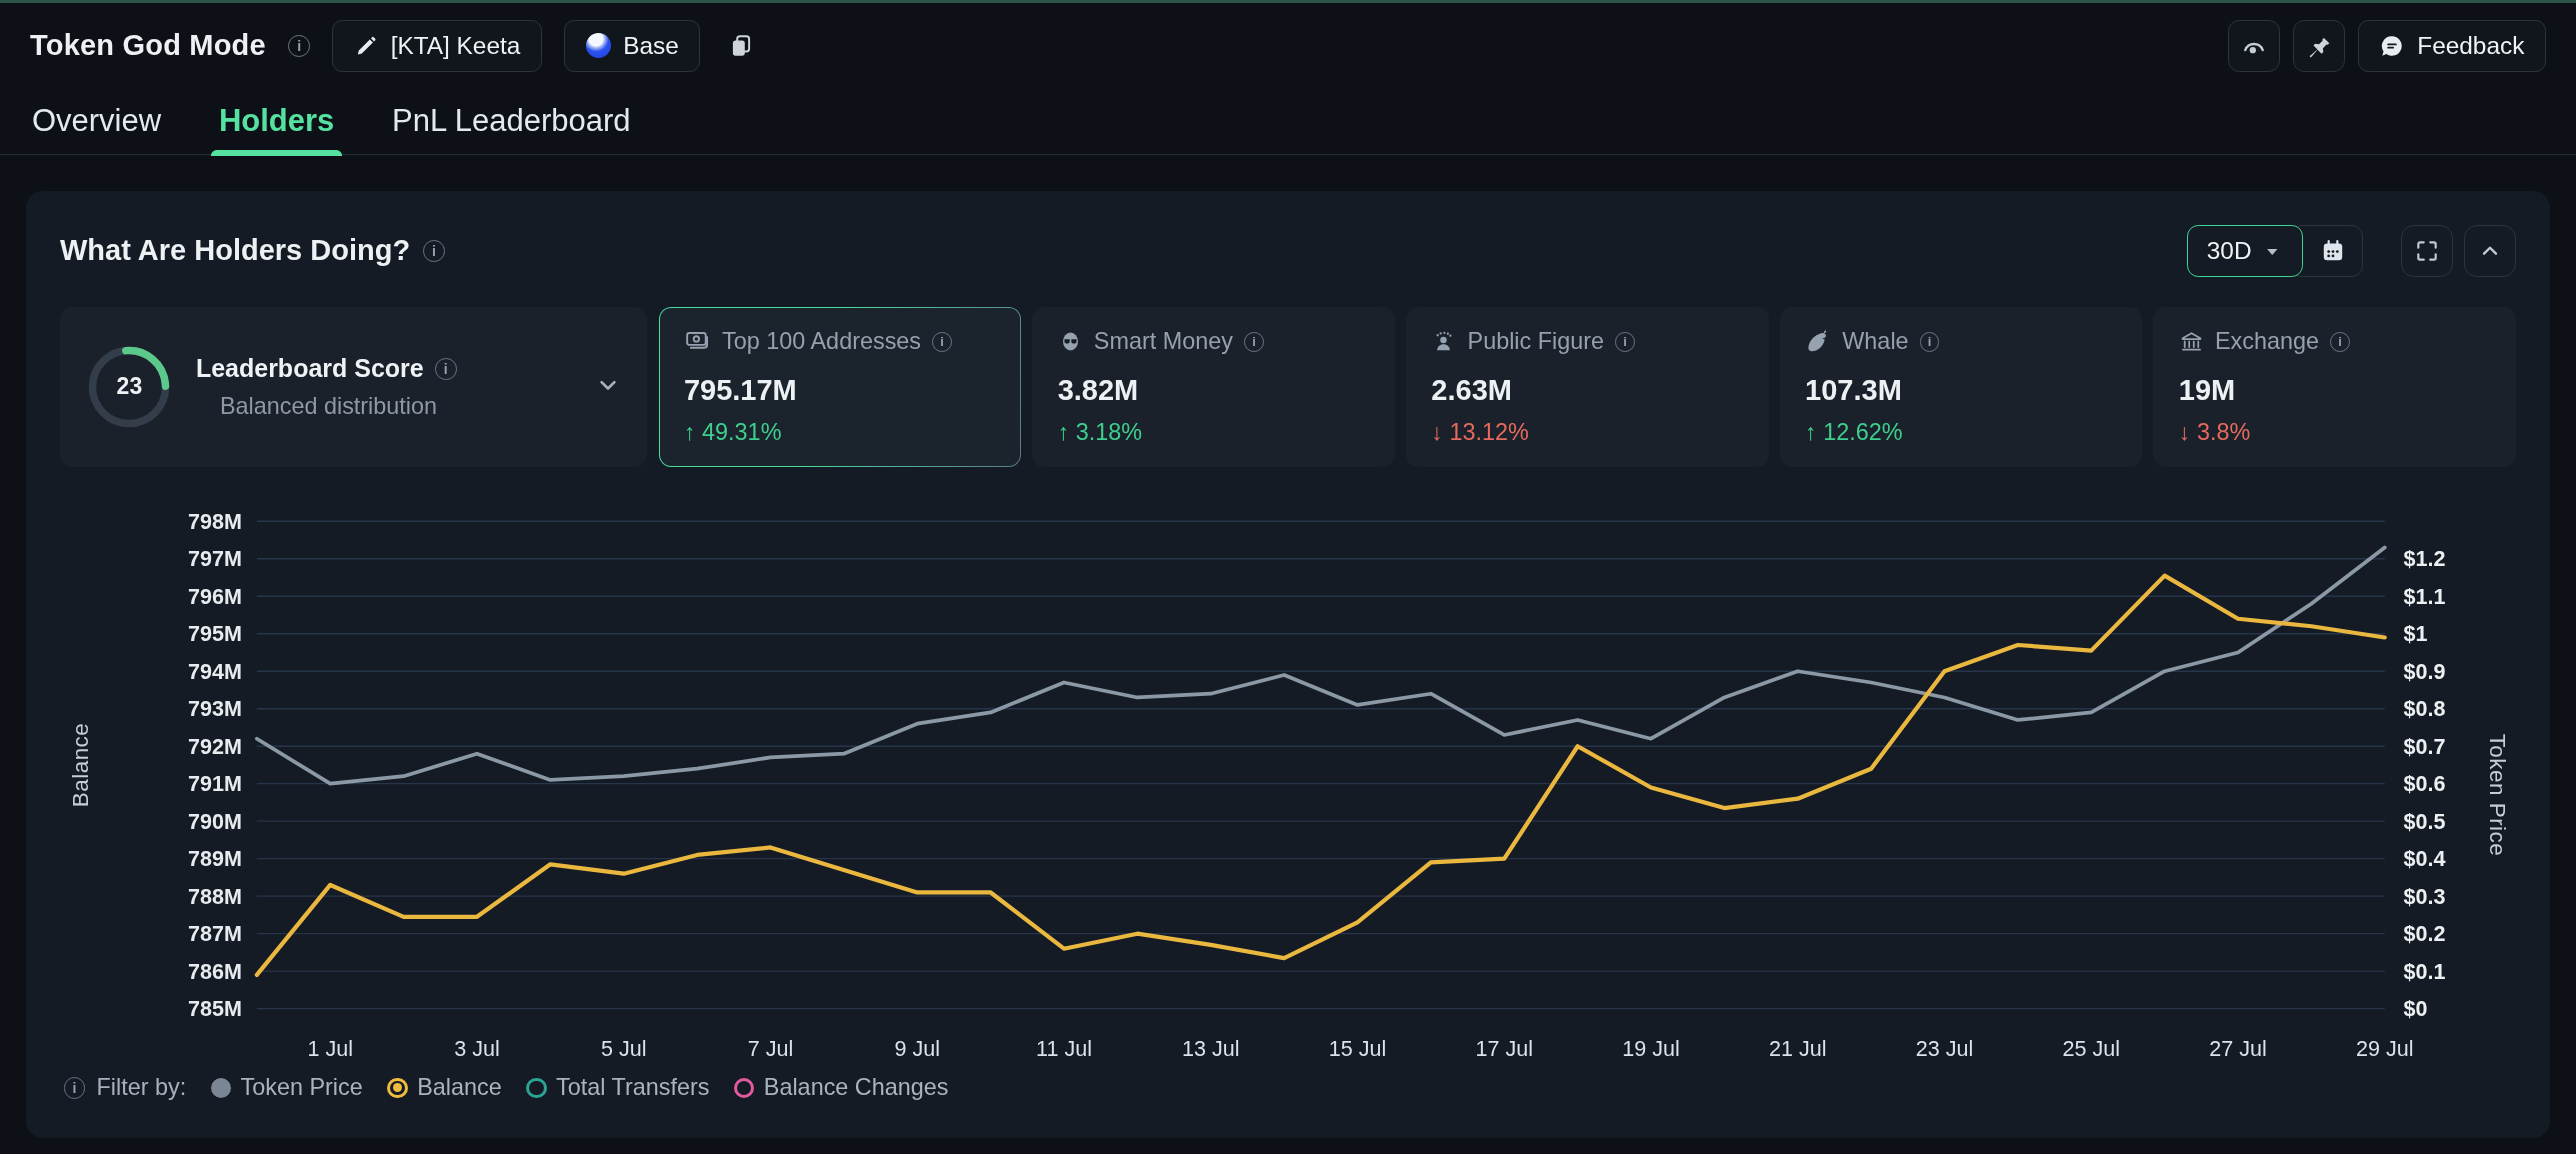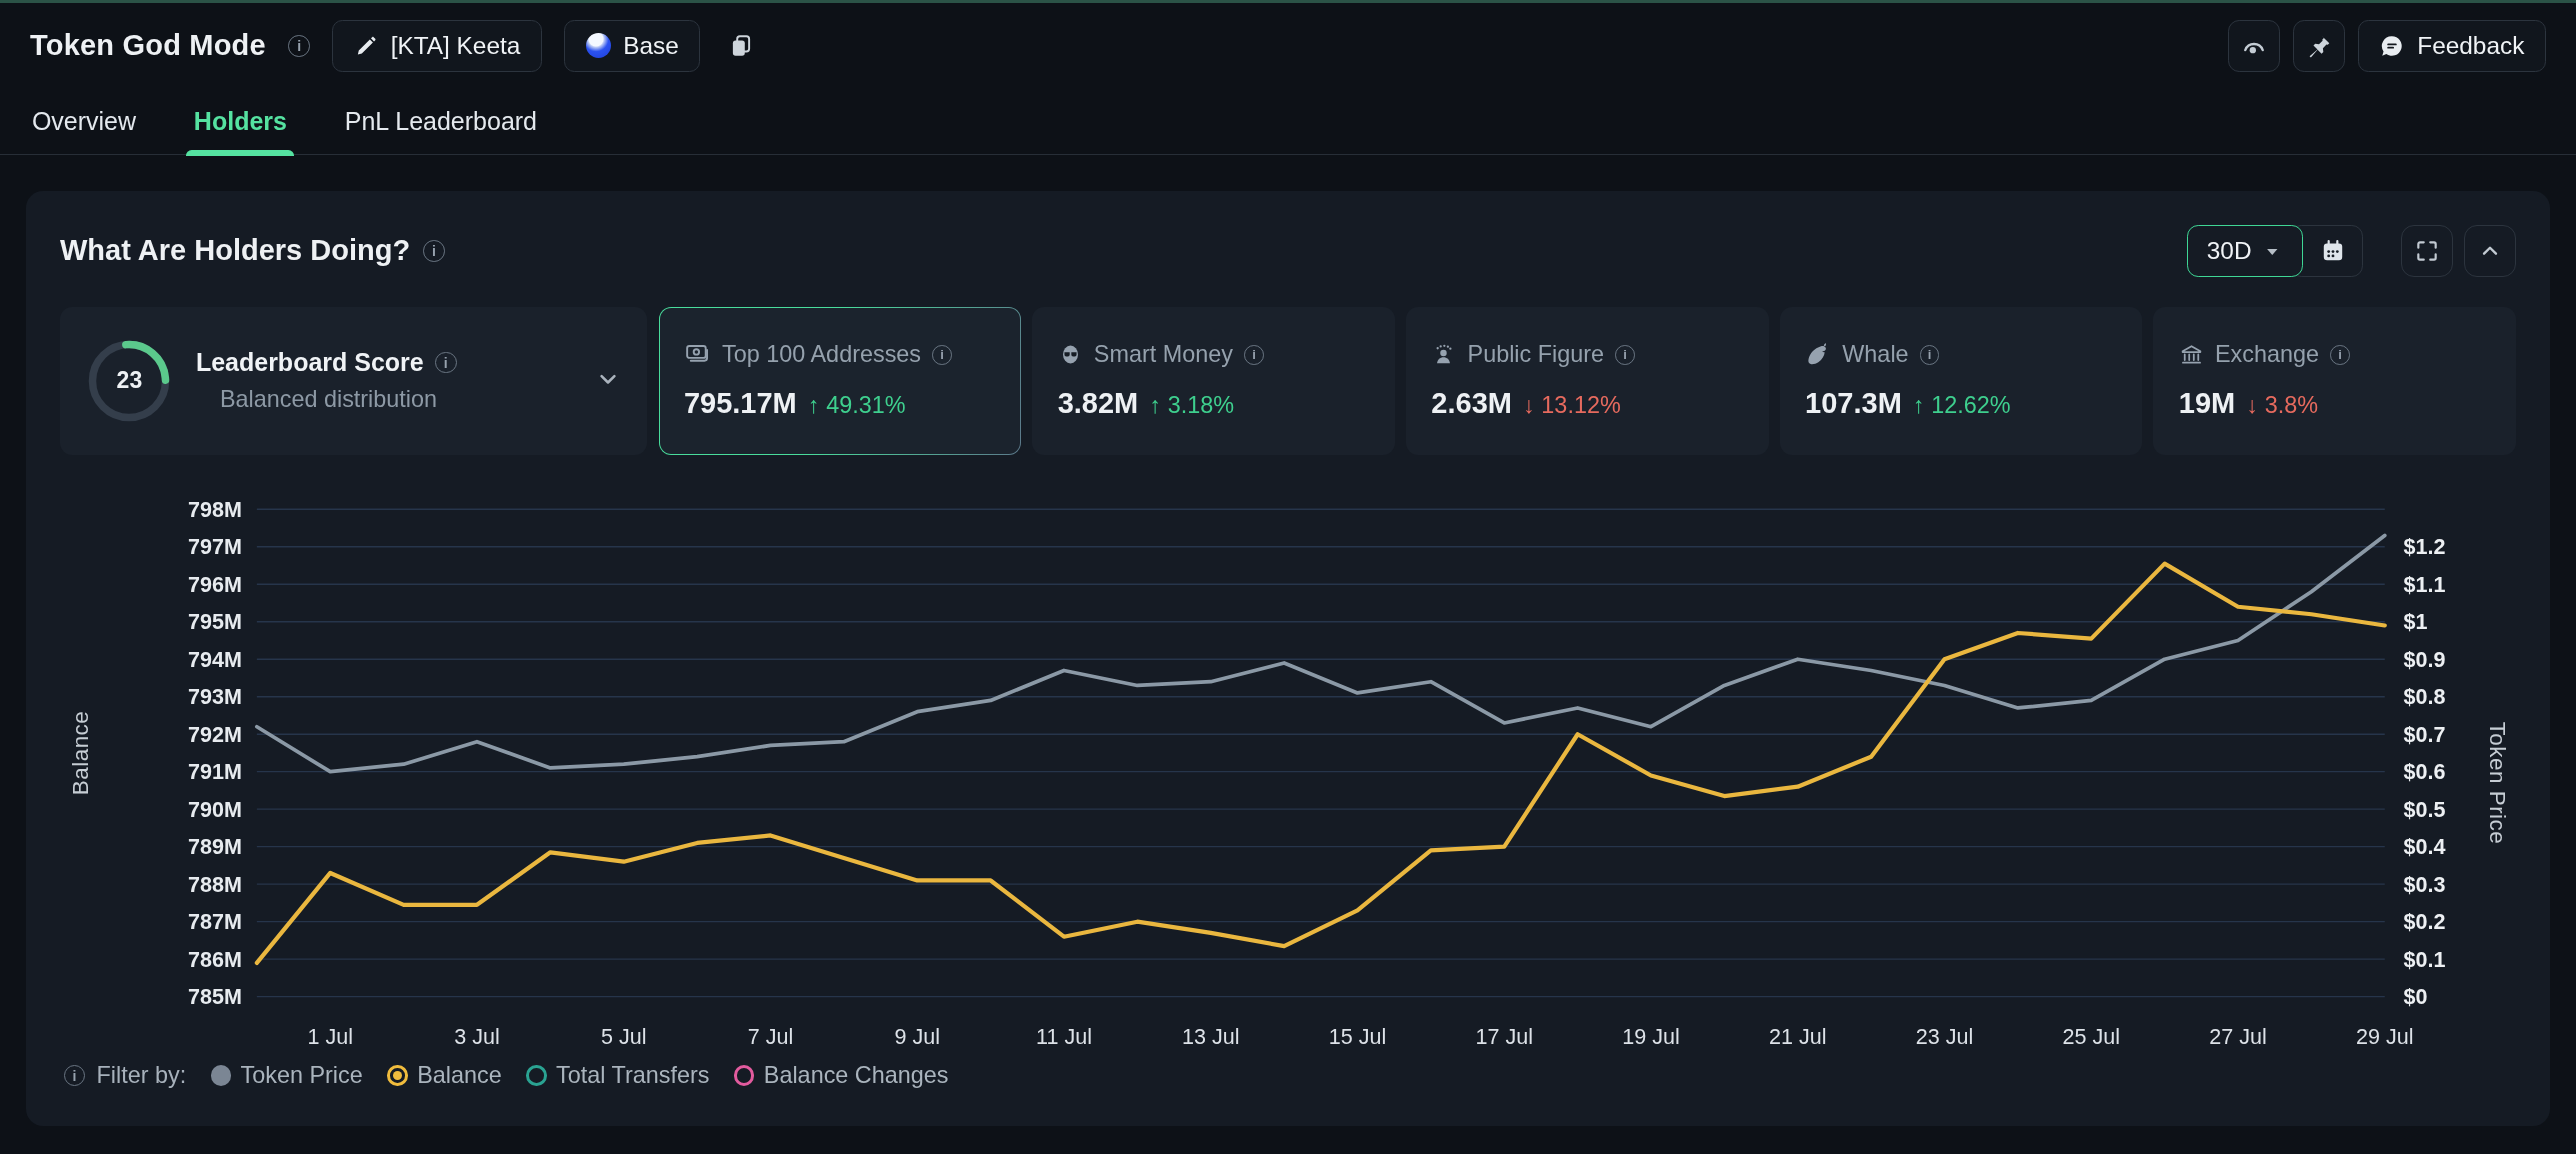--- a/index.html
+++ b/index.html
@@ -40,21 +40,21 @@
     background:radial-gradient(circle at 40% 24%, #f4f8ff 0 29%, #b9c8f5 34%, #2b52f0 52%, #1d3ed8 100%);
   }
   .topbar-right { margin-left:auto; display:flex; align-items:center; gap:13px; }
 
   
   .tabs {
     display:flex; align-items:stretch; gap:54px; padding:0 30px;
     height:66px; border-bottom:1.9px solid #272e37; background:#0d1117;
   }
   .tab {
-    background:none; border:none; font-size:25px; color:#e4e9ee;
+    background:none; border:none; font-size:31px; color:#e4e9ee;
     display:flex; align-items:center; position:relative; cursor:pointer;
     font-family:"Liberation Sans", sans-serif; padding:0 1.9px;
   }
   .tab.active { color:#55e2a1; font-weight:700; }
   .tab.active::after {
     content:""; position:absolute; left:-5.6px; right:-5.6px; bottom:-1.9px;
     height:5.6px; border-radius:5.6px 5.6px 0 0; background:#55e2a1;
   }
 
   
@@ -92,21 +92,21 @@
     background:#1a212b; border:1.9px solid transparent; border-radius:12.2px;
     min-height:148px; padding:20.6px 24.4px; display:flex; flex-direction:column;
     justify-content:center; cursor:pointer;
   }
   .card.selected {
     background:linear-gradient(#1b232d,#1b232d) padding-box,
                linear-gradient(105deg,#49dd9c 0%,#49dd9c 45%,#5c798b 100%) border-box;
   }
   .card-title-row { display:flex; align-items:center; gap:11.2px; color:#95a1ad; font-size:23.4px; margin-bottom:19px; }
   .card-title-row .info { width:19.7px; height:19.7px; font-size:13px; }
-  .card-value-row { font-size:29px; font-weight:700; display:flex; align-items:baseline; gap:11.2px; }
+  .card-value-row { font-size:29px; font-weight:700; display:flex; align-items:baseline; gap:11.2px;flex-direction:column; }
   .chg { font-size:23.4px; font-weight:500; }
   .chg.up { color:#3ecf8e; }
   .chg.down { color:#e66a5e; }
 
   .score-card { flex-direction:row; align-items:center; gap:22.5px; }
   .ring-wrap { position:relative; width:88px; height:88px; flex:0 0 auto; }
   .ring-wrap .score-num {
     position:absolute; inset:0; display:flex; align-items:center; justify-content:center;
     font-size:23px; font-weight:700;
   }

